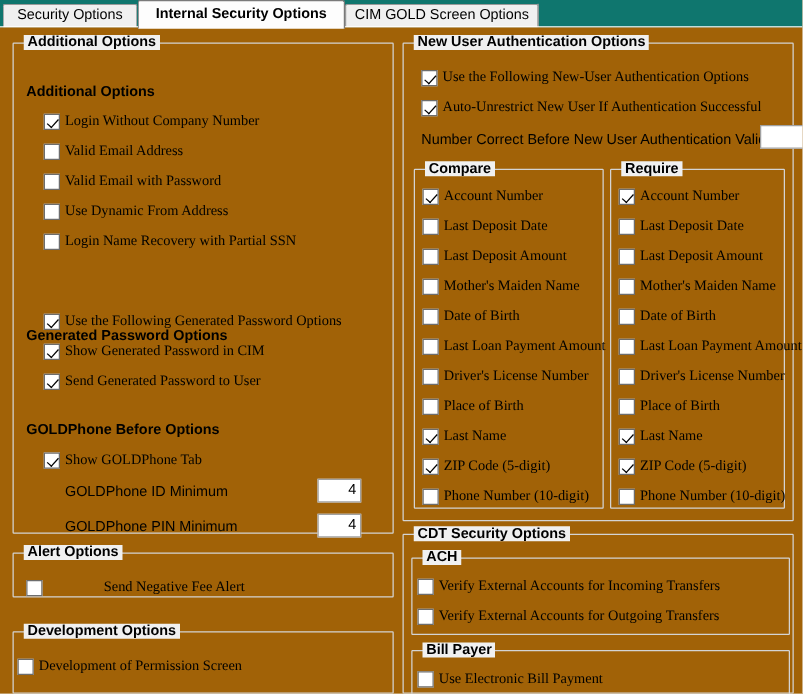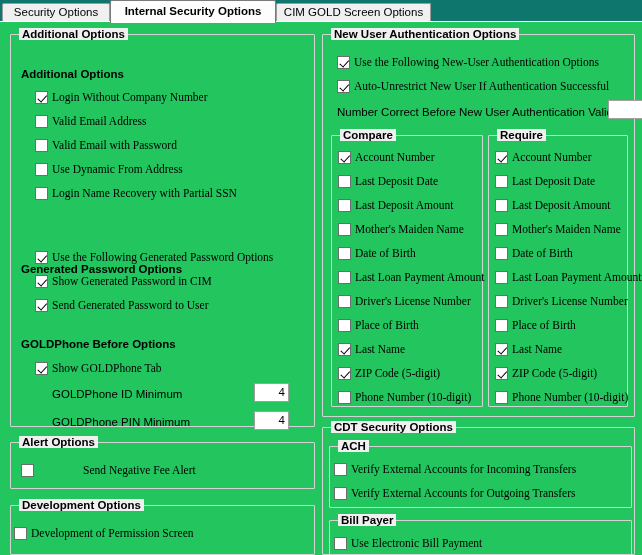--- a/index.html
+++ b/index.html
@@ -71,21 +71,21 @@
     width: 1px; height: 19px;
     background: #9a9a9a;
   }
 
   
   .page {
     position: absolute;
     left: 0; top: 22px;
     width: 642px;
     height: 533px;
-    background: #22c55e;
+    background: #a16207;
   }
 
   
   .group {
     position: absolute;
     box-sizing: border-box;
     border: 1px solid #d4d4d4;
     border-radius: 1px;
   }
   .group > .group-title {
@@ -232,21 +232,21 @@
       <span class="cblabel">Show GOLDPhone Tab</span>
     </div>
 
     <div class="plainlabel" style="left:41px; top:352px;">GOLDPhone ID Minimum</div>
     <div class="numfield" style="left:243px; top:348px; width:35px;">4</div>
 
     <div class="plainlabel" style="left:41px; top:380px;">GOLDPhone PIN Minimum</div>
     <div class="numfield" style="left:243px; top:376px; width:35px;">4</div>
   </div>
 
-  <div class="group" style="left:10px; top:420px; width:305px; height:47px;">
+  <div class="group" style="left:10px; top:420px; width:305px; height:36px;">
     <div class="group-title">Alert Options</div>
     <div class="cbrow" style="left:10px; top:20px;gap:45px;">
       <span class="cbox"></span>
       <span class="cblabel">Send Negative Fee Alert</span>
     </div>
   </div>
 
   <div class="group" style="left:10px; top:483px; width:305px; height:50px;">
     <div class="group-title">Development Options</div>
     <div class="cbrow" style="left:3px; top:20px;">

